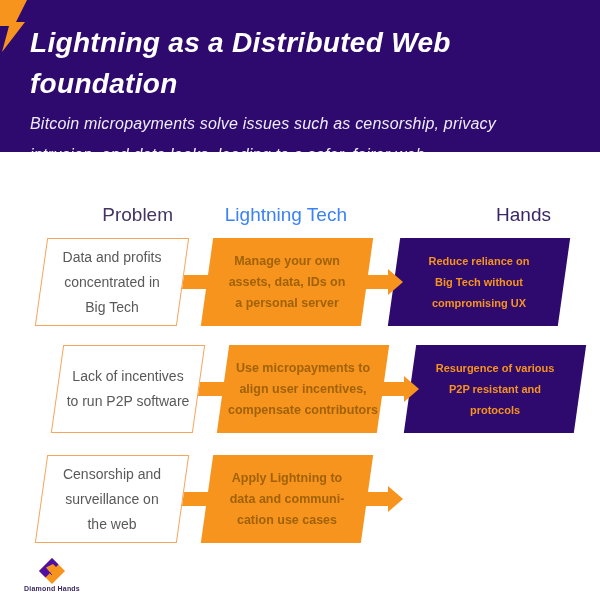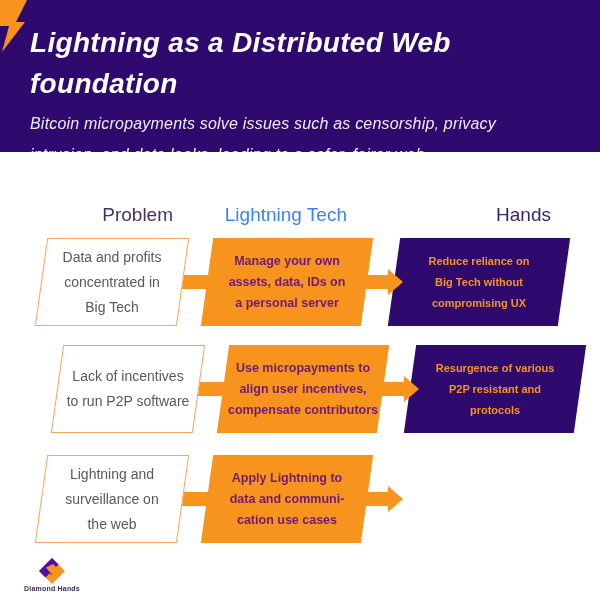--- a/index.html
+++ b/index.html
@@ -56,21 +56,21 @@
     width:100%; height:100%;
     display:flex; align-items:center; justify-content:center;
     text-align:center; white-space:pre-line;
   }
   .p-box { left:41px; width:142px; }
   .p-box .bg { background:#ffffff; border:1px solid #F6A55C; }
   .p-box .txt { color:#595959; font-size:14px; line-height:25px; }
 
   .t-box { left:207px; width:160px; }
   .t-box .bg { background:#F7941E; }
-  .t-box .txt { color:#701a75; font-size:12.5px; font-weight:bold; line-height:21px; }
+  .t-box .txt { color:#a16207; font-size:12.5px; font-weight:bold; line-height:21px; }
 
   .r-box { left:394px; width:170px; }
   .r-box .bg { background:#2E0A6E; }
   .r-box .txt { color:#F7941E; font-size:11px; font-weight:bold; line-height:21px; }
 
   .conn-bar {
     position:absolute; left:181px; top:37px;
     width:28px; height:14px; background:#F7941E; z-index:0;
   }
   .arrow { position:absolute; left:365px; top:31px; z-index:2; }
@@ -160,21 +160,21 @@
       <div class="txt">Resurgence of various
 P2P resistant and
 protocols</div>
     </div>
   </div>
 
   <div class="row r3">
     <div class="conn-bar"></div>
     <div class="box p-box">
       <div class="bg"></div>
-      <div class="txt">Lightning and
+      <div class="txt">Censorship and
 surveillance on
 the web</div>
     </div>
     <div class="box t-box">
       <div class="bg"></div>
       <div class="txt">Apply Lightning to
 data and communi-
 cation use cases</div>
     </div>
     <div class="arrow">

